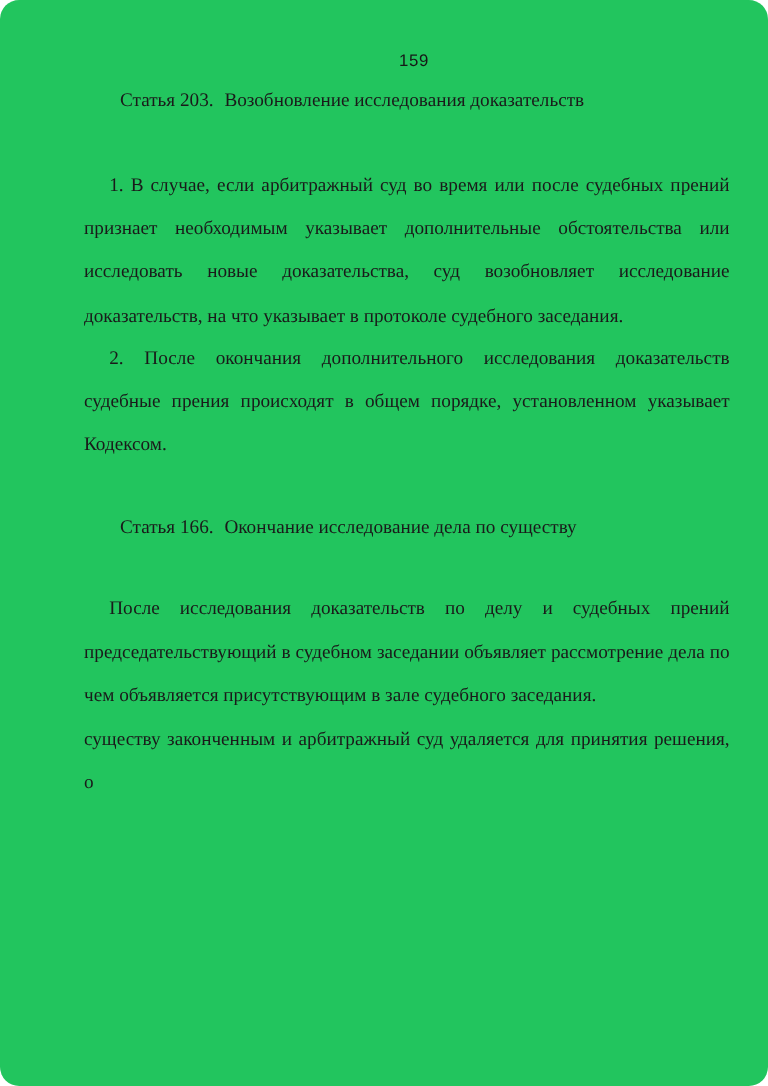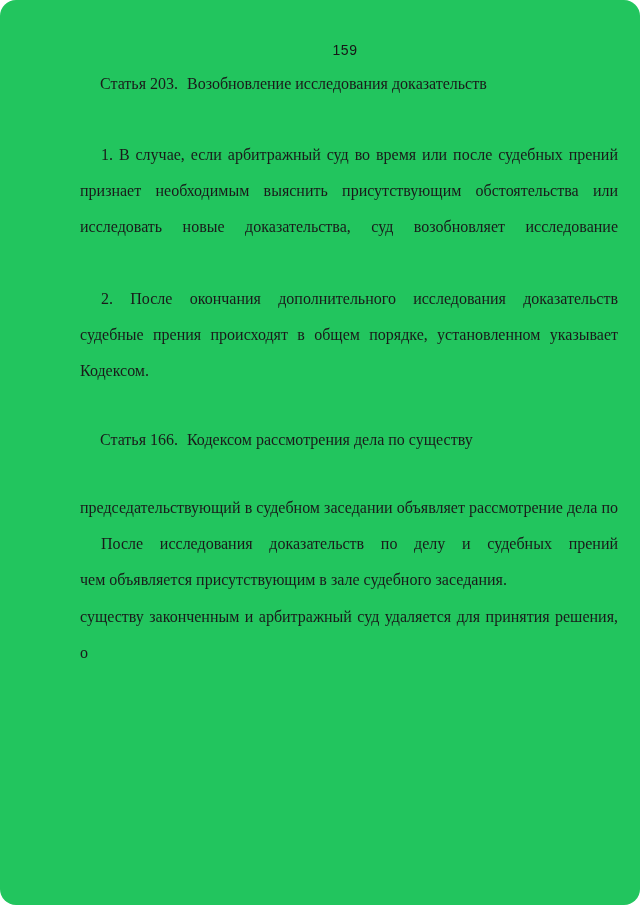--- a/index.html
+++ b/index.html
@@ -36,21 +36,21 @@
     padding-left: 30px;
     line-height: 36px;
     white-space: nowrap;
   }
   .heading .title {
     font-weight: normal;
     margin-left: 9px;
   }
   .para {
     position: absolute;
-    left: 80px;
+    left: 70px;
     width: 538px;
   }
   .line {
     line-height: 36.2px;
     height: 36.2px;
     text-align: justify;
     text-align-last: justify;
   }
   .line.first {
     text-indent: 21px;
@@ -65,34 +65,35 @@
 <div class="page">
 
   <div class="pagenum">159</div>
 
   <div class="heading" style="top:66px">
     <span>Статья 203.</span><span class="title">Возобновление исследования доказательств</span>
   </div>
 
   <div class="para" style="top:137px">
     <div class="line first">1. В случае, если арбитражный суд  во время или после судебных прений</div>
-    <div class="line">признает необходимым выяснить присутствующим обстоятельства или</div>
+    <div class="line">признает необходимым указывает дополнительные обстоятельства или</div>
     <div class="line">исследовать новые доказательства, суд возобновляет  исследование</div>
+    <div class="line end">доказательств, на что указывает в протоколе судебного заседания.</div>
   </div>
 
   <div class="para" style="top:281px">
     <div class="line first">2. После окончания дополнительного исследования доказательств</div>
     <div class="line">судебные прения происходят в общем порядке, установленном указывает</div>
     <div class="line end">Кодексом.</div>
   </div>
 
   <div class="heading" style="top:422px">
-    <span>Статья 166.</span><span class="title">Кодексом рассмотрения дела по существу</span>
+    <span>Статья 166.</span><span class="title">Окончание исследование дела по существу</span>
   </div>
 
   <div class="para" style="top:490px">
+    <div class="line first">После  исследования доказательств по делу и судебных прений</div>
     <div class="line">председательствующий в судебном заседании объявляет рассмотрение дела по</div>
-    <div class="line first">После  исследования доказательств по делу и судебных прений</div>
     <div class="line end">чем  объявляется присутствующим в зале судебного заседания.</div>
     <div class="line">существу законченным и арбитражный суд удаляется для принятия решения, о</div>
   </div>
 
 </div>
 
 </body></html>

